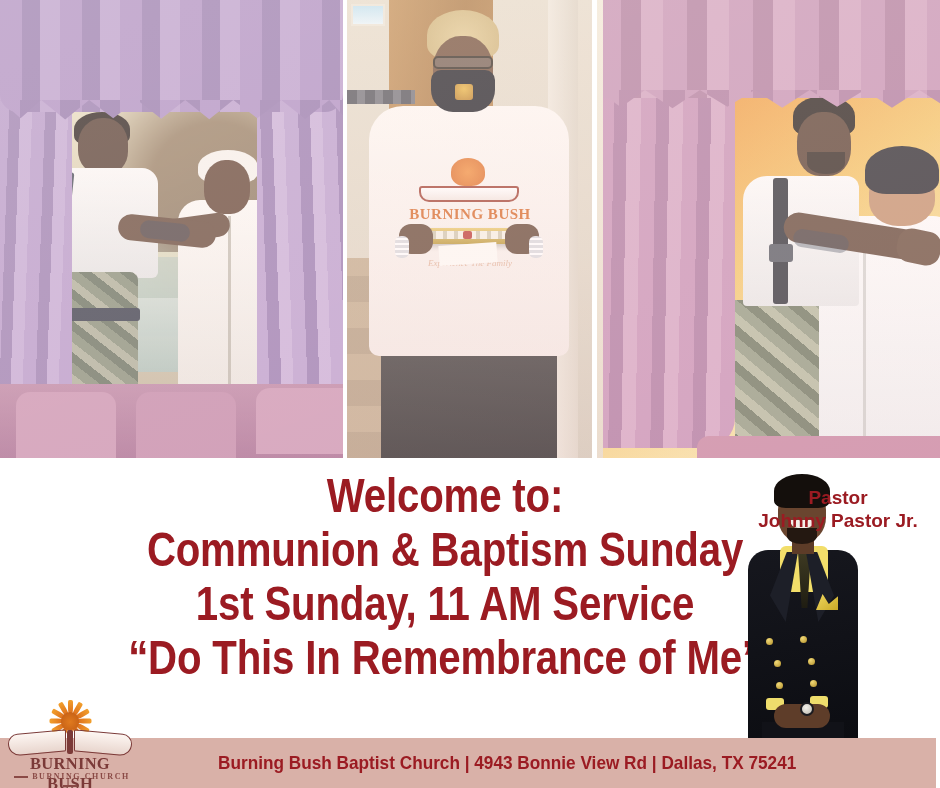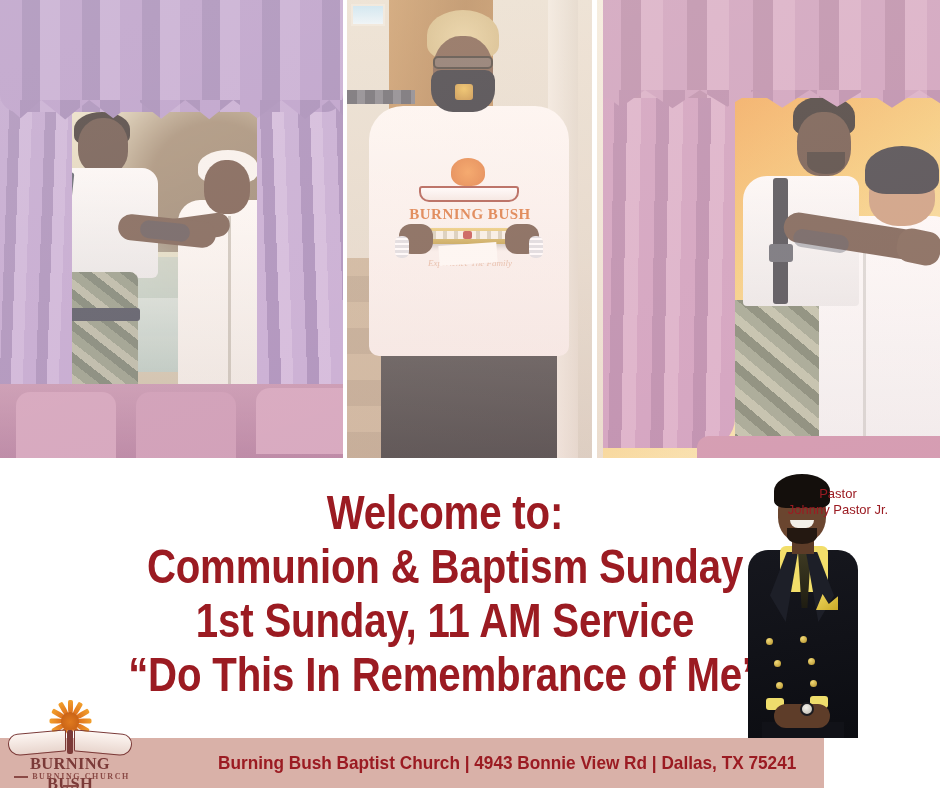--- a/index.html
+++ b/index.html
@@ -367,21 +367,21 @@
     background:#c47f9c; border-radius:12px 12px 0 0;
   }
 
   
   .body-area {
     position:absolute; left:0; top:458px; width:940px; height:280px;
     background:#ffffff;
   }
 
   .headline-block {
-    position:absolute; left:0; top:29px; width:890px;
+    position:absolute; left:0; top:12px; width:890px;
     text-align:center;
   }
   .headline-line {
     display:block;
     font-family:"Liberation Sans Narrow","Liberation Sans", sans-serif;
     font-weight:bold;
     font-stretch:condensed;
     color:#9b1b22;
     line-height:1.06;
     transform:scaleX(.82);
@@ -391,21 +391,21 @@
   }
   .hl-1 { font-size:49px; margin-bottom:2px; }
   .hl-2 { font-size:49px; margin-bottom:2px; }
   .hl-3 { font-size:49px; margin-bottom:2px; }
   .hl-4 { font-size:49px; }
 
   
   .pastor-label {
     position:absolute; right:10px; top:28px;
     width:184px; text-align:center;
-    font-size:13px; font-weight:normal;
+    font-size:19px; font-weight:bold;
     color:#9b1b22; line-height:1.22;
   }
   .pastor-label span { display:block; }
 
   
   .pastor-photo {
     position:absolute; right:74px; top:12px;
     width:126px; height:268px;
   }
   .pp-hair {
@@ -486,21 +486,21 @@
     border-radius:50%; border:2px solid #1b1b20;
   }
   .pp-legs {
     position:absolute; left:22px; top:252px; width:82px; height:16px;
     background:#111218;
   }
 
   
   .footer-bar {
     position:absolute; left:0; top:738px;
-    width:824px; height:50px;
+    width:936px; height:50px;
     background:#d9b1a8;
   }
   .footer-text {
     position:absolute; left:0; top:0; width:940px; height:50px;
     display:flex; align-items:center; justify-content:center;
     padding-left:80px;
     font-family:"Liberation Sans Narrow","Liberation Sans", sans-serif;
     font-size:18.5px; font-weight:bold;
     color:#9b1b22; white-space:nowrap;
     transform:scaleX(.93); transform-origin:center;

